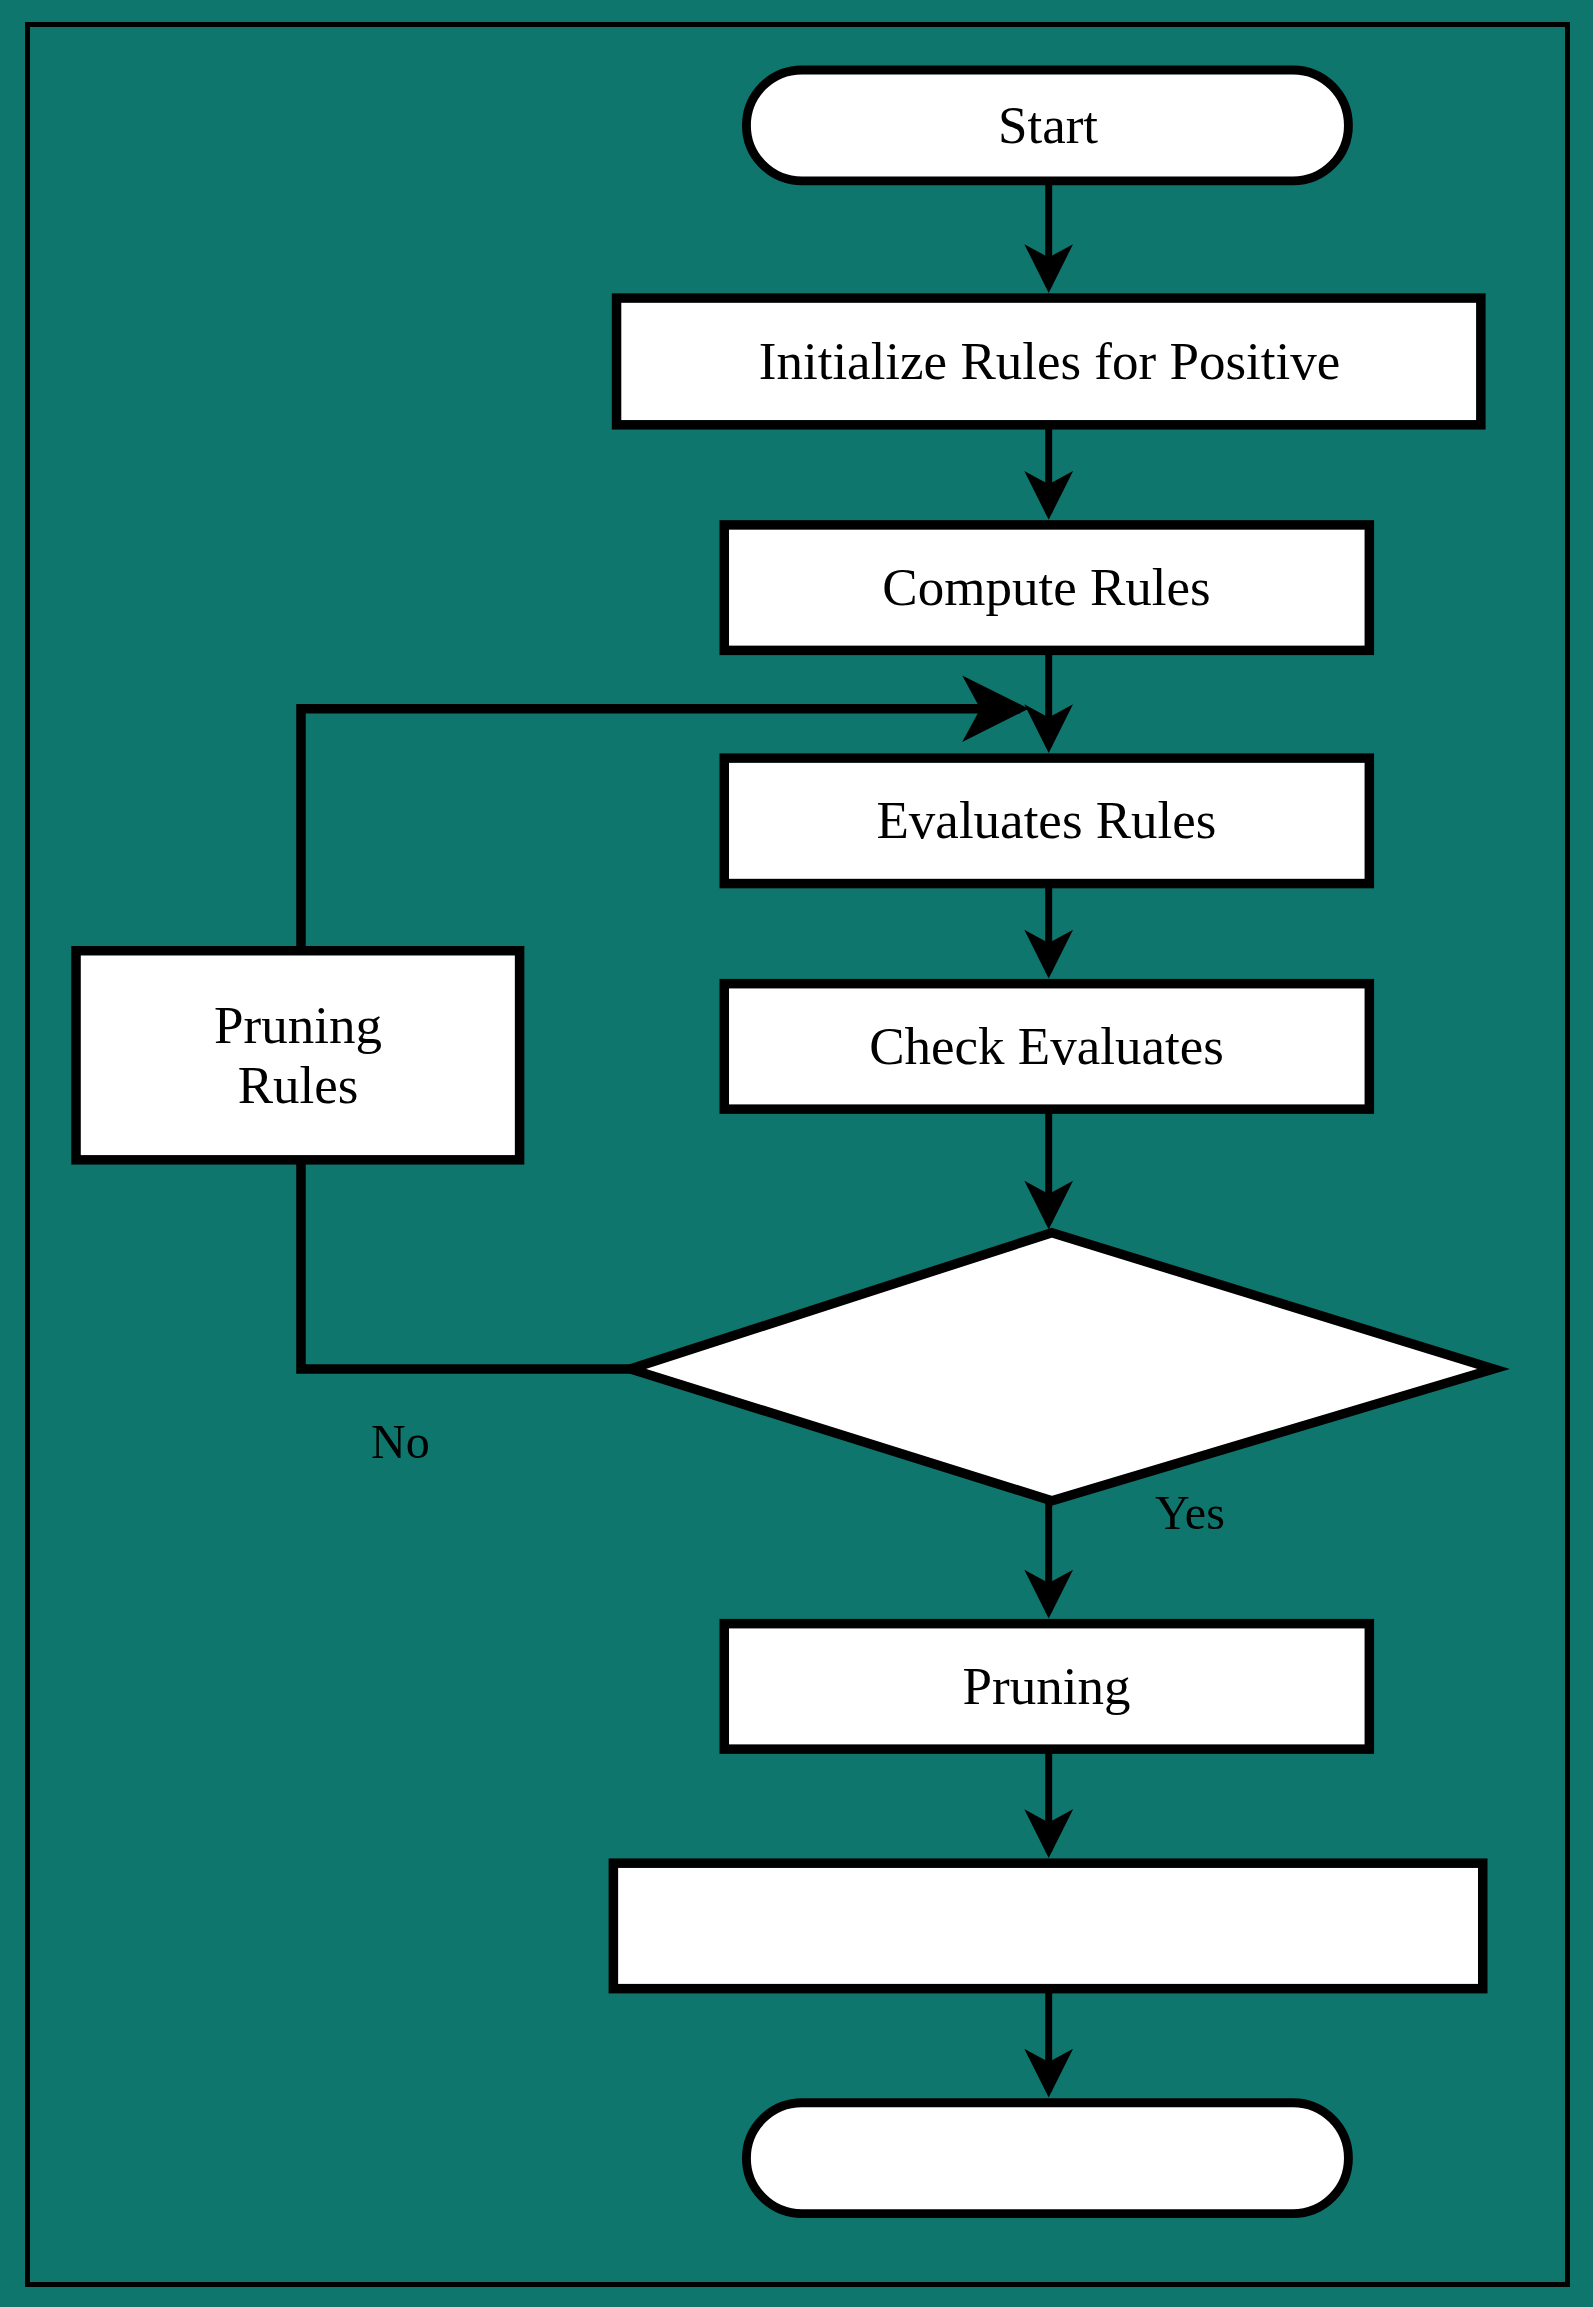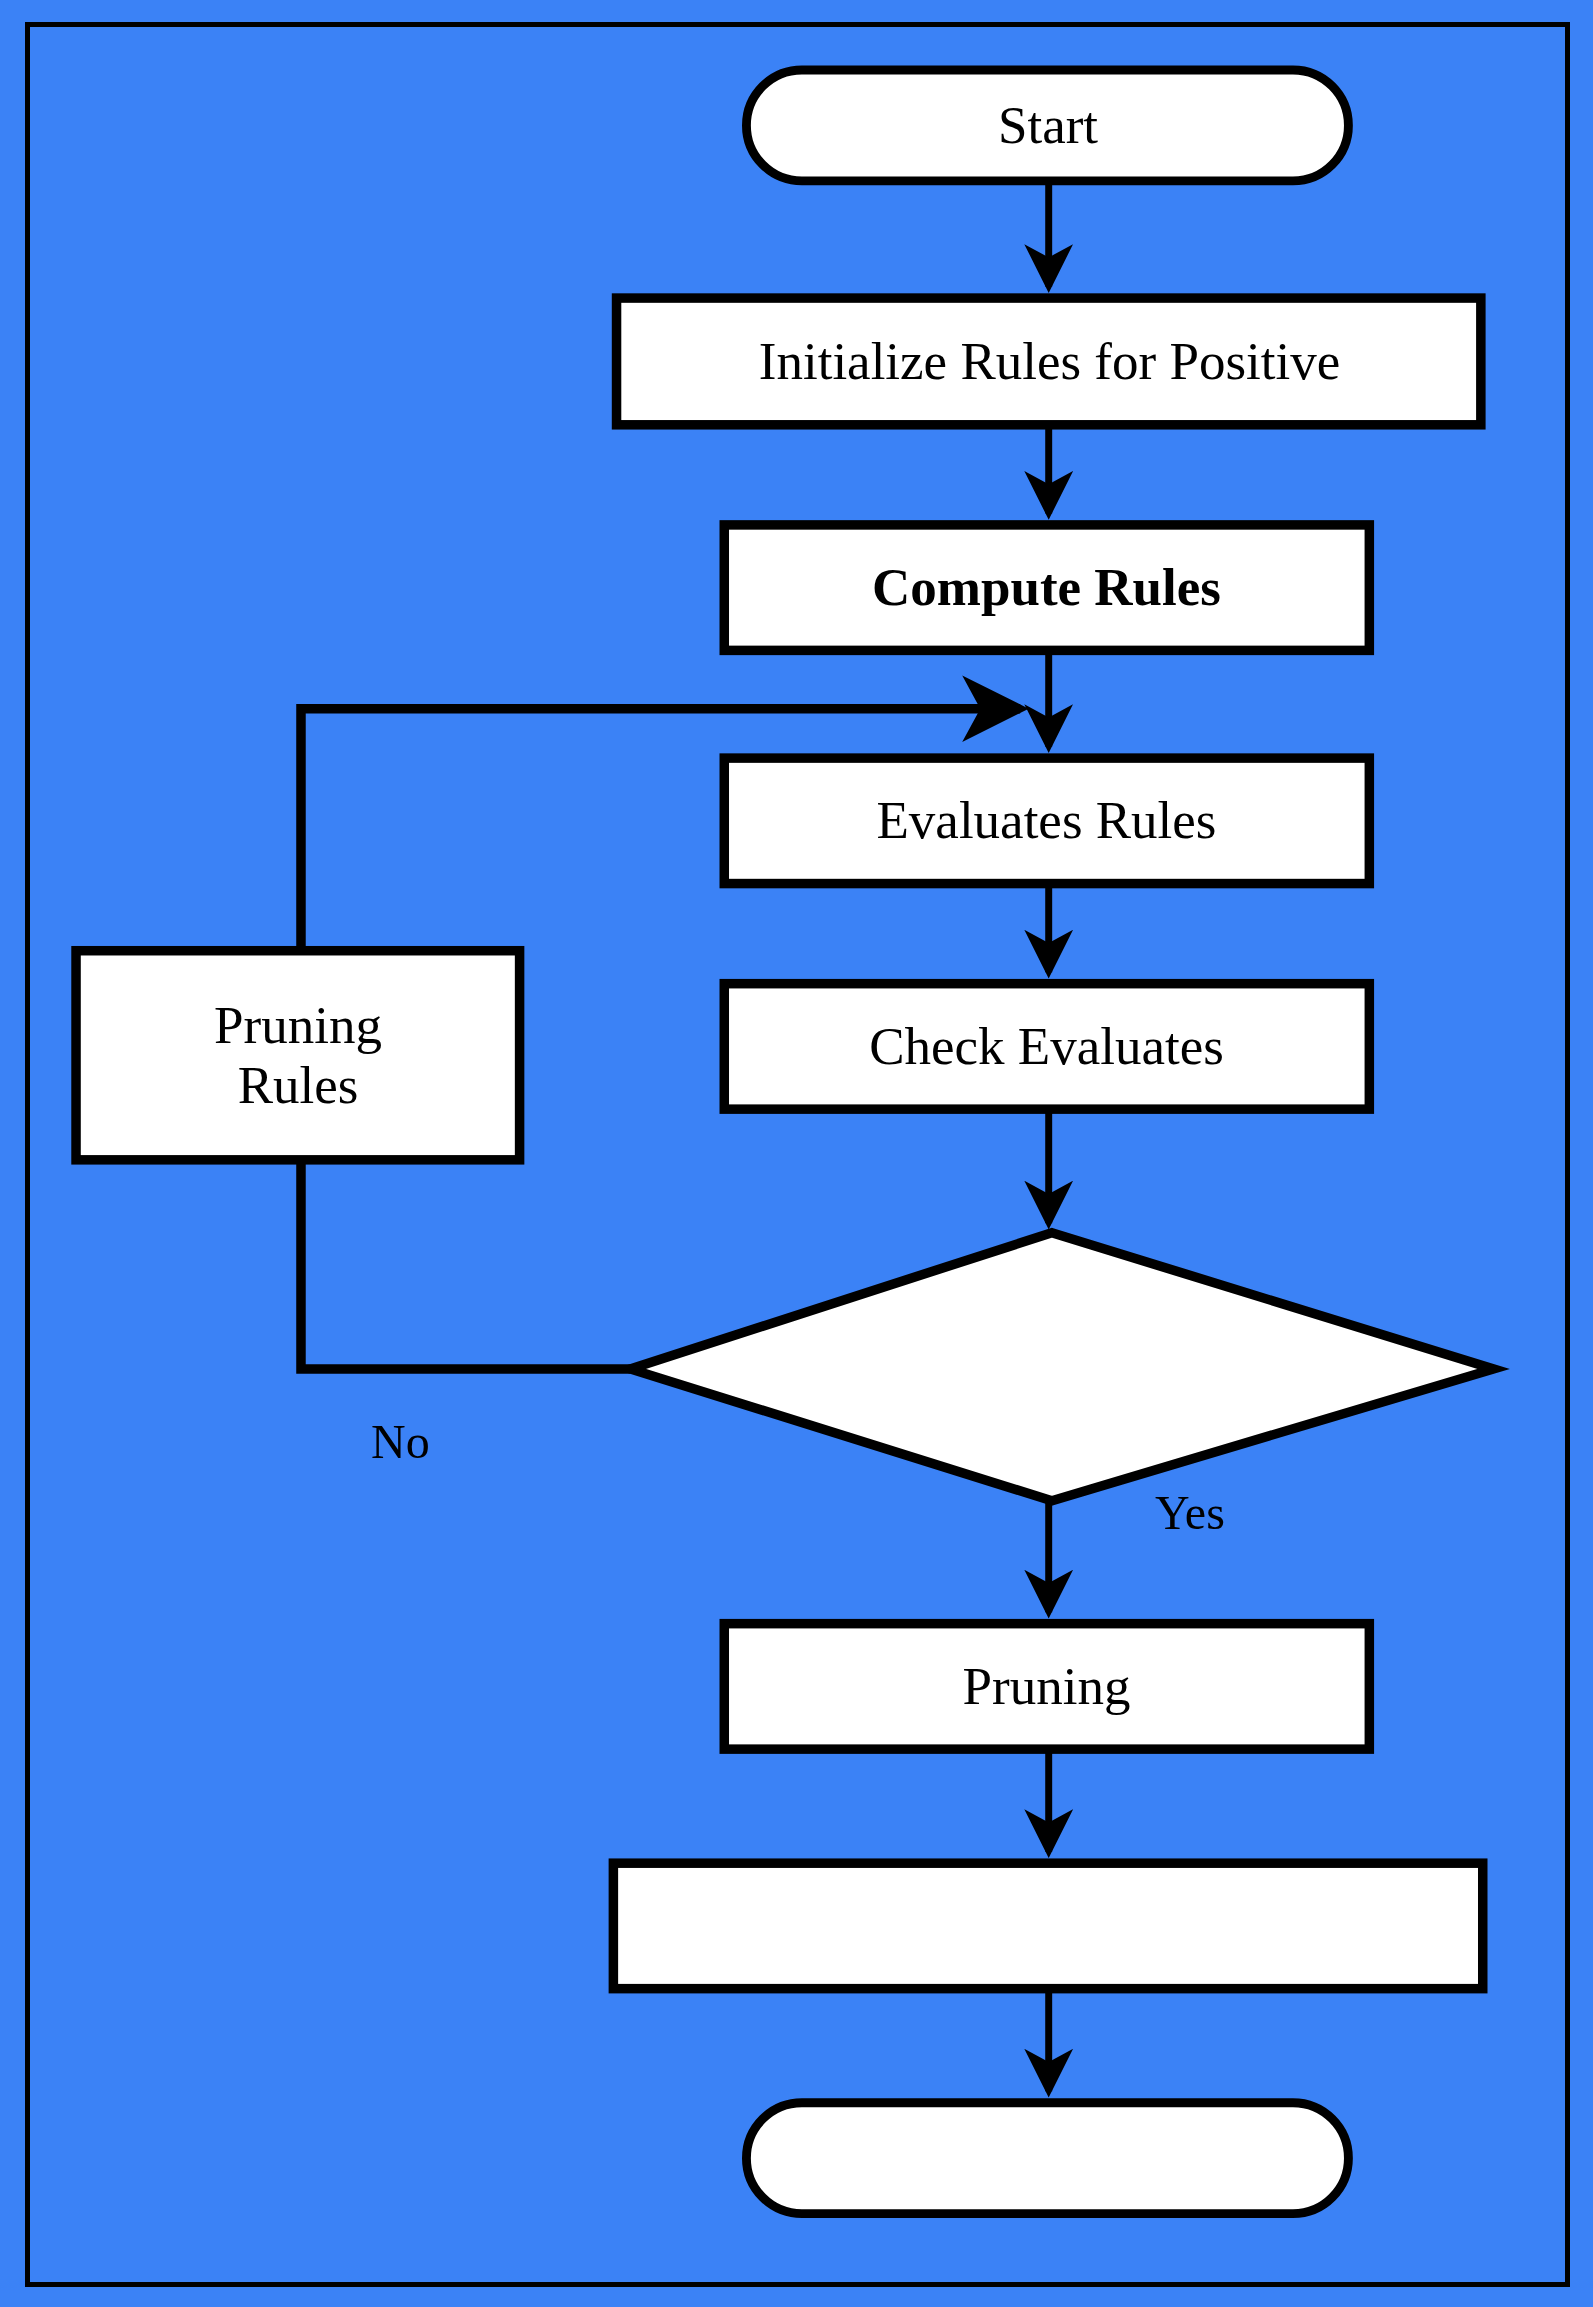--- a/index.html
+++ b/index.html
@@ -7,21 +7,21 @@
     padding: 0;
     background: #ffffff;
   }
   body {
     font-family: "Liberation Serif", "DejaVu Serif", serif;
   }
   #canvas {
     position: relative;
     width: 1593px;
     height: 2307px;
-    background: #3b82f6;
+    background: #0f766e;
     overflow: hidden;
   }
   #frame {
     position: absolute;
     left: 25px;
     top: 21.5px;
     width: 1545px;
     height: 2265px;
     border: 5px solid #000000;
     box-sizing: border-box;
@@ -104,21 +104,21 @@
 
     <line x1="1655" y1="2760" x2="1655" y2="2922" stroke="#000000" stroke-width="11" marker-end="url(#arrowhead)"></line>
 
     <line x1="1655" y1="3138" x2="1655" y2="3300" stroke="#000000" stroke-width="11" marker-end="url(#arrowhead)"></line>
   </svg>
 
   <div class="node-label" style="left:747px; top:70px; width:602px; height:111px; font-size:53px;">Start</div>
 
   <div class="node-label" style="left:617px; top:298px; width:865px; height:127px; font-size:53px;">Initialize Rules for Positive</div>
 
-  <div class="node-label" style="left:724px; top:525px; width:645px; height:125px; font-size:53px;font-weight:bold;">Compute Rules</div>
+  <div class="node-label" style="left:724px; top:525px; width:645px; height:125px; font-size:53px;">Compute Rules</div>
 
   <div class="node-label" style="left:724px; top:758px; width:645px; height:125px; font-size:53px;">Evaluates Rules</div>
 
   <div class="node-label" style="left:724px; top:984px; width:645px; height:125px; font-size:53px;">Check Evaluates</div>
 
   <div class="node-label" style="left:76px; top:951px; width:444px; height:209px; font-size:53px;">Pruning
 Rules</div>
 
 
   <div class="node-label" style="left:724px; top:1624px; width:645px; height:125px; font-size:53px;">Pruning</div>

